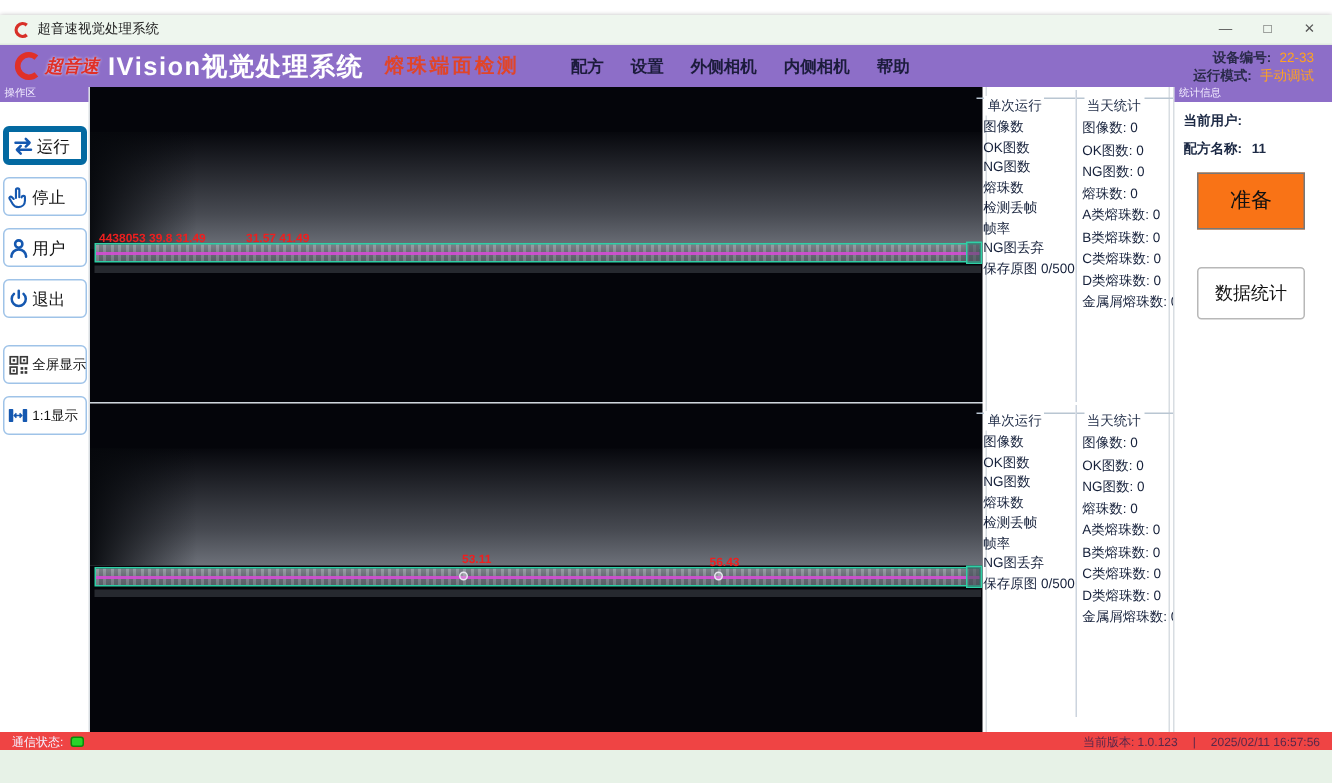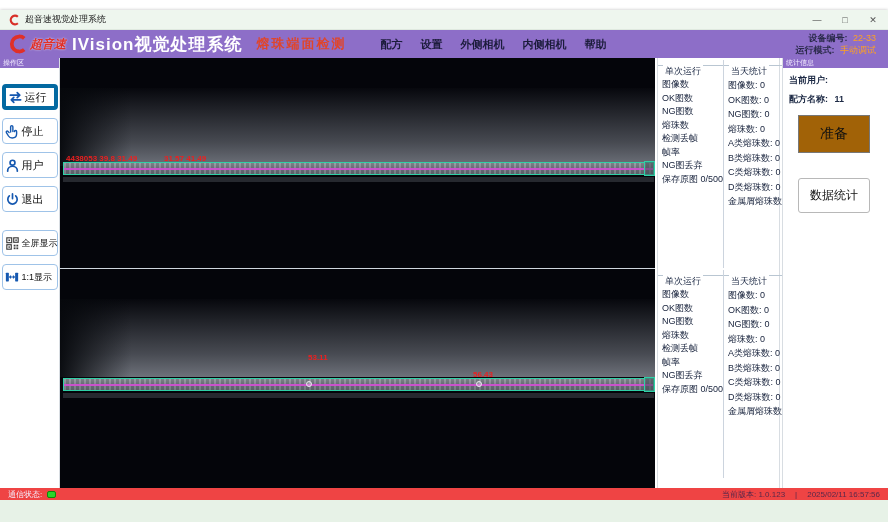--- a/index.html
+++ b/index.html
@@ -62,41 +62,41 @@
       linear-gradient(180deg,#8e939b,#767c86 45%,#656b75);
   }
   .vp1 .strip { top:104px; } .vp2 .strip { top:109px; }
   .beam { position:absolute; left:0; right:0; top:5px; height:2px; background:#cf4fd0; opacity:.95; }
   .strip-shadow { position:absolute; left:3px; right:1px; height:5px; background:rgba(120,125,135,0.3); }
   .vp1 .strip-shadow { top:119px; } .vp2 .strip-shadow { top:124px; }
   .endbox { position:absolute; right:0; width:11px; height:15px; border:1px solid #2fd0a6; background:rgba(70,80,90,.55); }
   .vp1 .endbox { top:103px; } .vp2 .endbox { top:108px; }
   .anno { position:absolute; color:#ee1f1f; font-size:8px; font-weight:bold; white-space:nowrap; }
   .vp1 .a1 { left:6px; top:96px; } .vp1 .a2 { left:104px; top:96px; }
-  .vp2 .a1 { left:248px; top:84px; } .vp2 .a2 { left:413px; top:101px; }
+  .vp2 .a1 { left:248px; top:99px; } .vp2 .a2 { left:413px; top:101px; }
   .marker { position:absolute; width:6px; height:6px; border:1px solid #e8e8f0; border-radius:50%; background:rgba(255,255,255,.25); }
   .vp2 .m1 { left:246px; top:112px; } .vp2 .m2 { left:416px; top:112px; }
 
   
   .stats-col { position:absolute; left:657px; top:0; width:123px; height:430px; background:#fff; border-left:1px solid #d8dde2; border-right:1px solid #d8dde2; }
-  .stats-panel { position:absolute; left:0; width:121px; display:flex; }
+  .stats-panel { position:absolute; left:0; width:121px; display:flex;justify-content:center; }
   .sp1 { top:2px; height:208px; } .sp2 { top:212px; height:208px; }
   .group { flex:1; position:relative; padding:0 0 0 4px; }
   .group + .group { border-left:1px solid #ccd4de; }
   .group-line { position:absolute; top:5px; left:0; right:0; height:1px; background:#b9c6d2; }
   .group-title { position:relative; display:inline-block; background:#fff; font-size:9px; color:#1d2a45; padding:0 2px; margin-left:1px; }
   .srow { font-size:9px; color:#15203a; white-space:nowrap; }
   .run .srow { line-height:13.5px; }
   .day .srow { line-height:14.5px; }
 
   
   .right-panel { position:absolute; left:782px; top:0; width:106px; height:430px; background:#fff; border-left:1px solid #d8dde2; }
   .rp-row { font-size:9px; font-weight:bold; color:#1d2a45; padding-left:6px; margin-top:6px; }
   .rp-row .v { font-weight:bold; margin-left:4px;text-align:right; }
-  .btn-prepare { position:absolute; left:15px; top:57px; width:72px; height:38px; background:#a16207; border:1px solid #777; font-size:14px; color:#111; cursor:pointer; font-family:inherit; }
+  .btn-prepare { position:absolute; left:15px; top:57px; width:72px; height:38px; background:#f97316; border:1px solid #777; font-size:14px; color:#111; cursor:pointer; font-family:inherit; }
   .btn-datastats { position:absolute; left:15px; top:120px; width:72px; height:35px; background:#fff; border:1px solid #b8b8b8; border-radius:3px; font-size:12px; color:#111; cursor:pointer; font-family:inherit; }
 
   
   .statusbar { position:absolute; top:478px; left:0; width:888px; height:12px; background:#ef4444; display:flex; align-items:center; padding:0 8px; font-size:8px; }
   .statusbar .comm { color:#f4f0ff; }
   .comm-led { width:9px; height:7px; background:#2ad42a; border:1px solid #0a8a0a; border-radius:2px; margin-left:5px; }
   .sb-right { margin-left:auto; color:#59284a; display:flex; gap:10px; align-items:center; }
   .sb-right b { font-weight:normal; }
 </style>
 </head>

